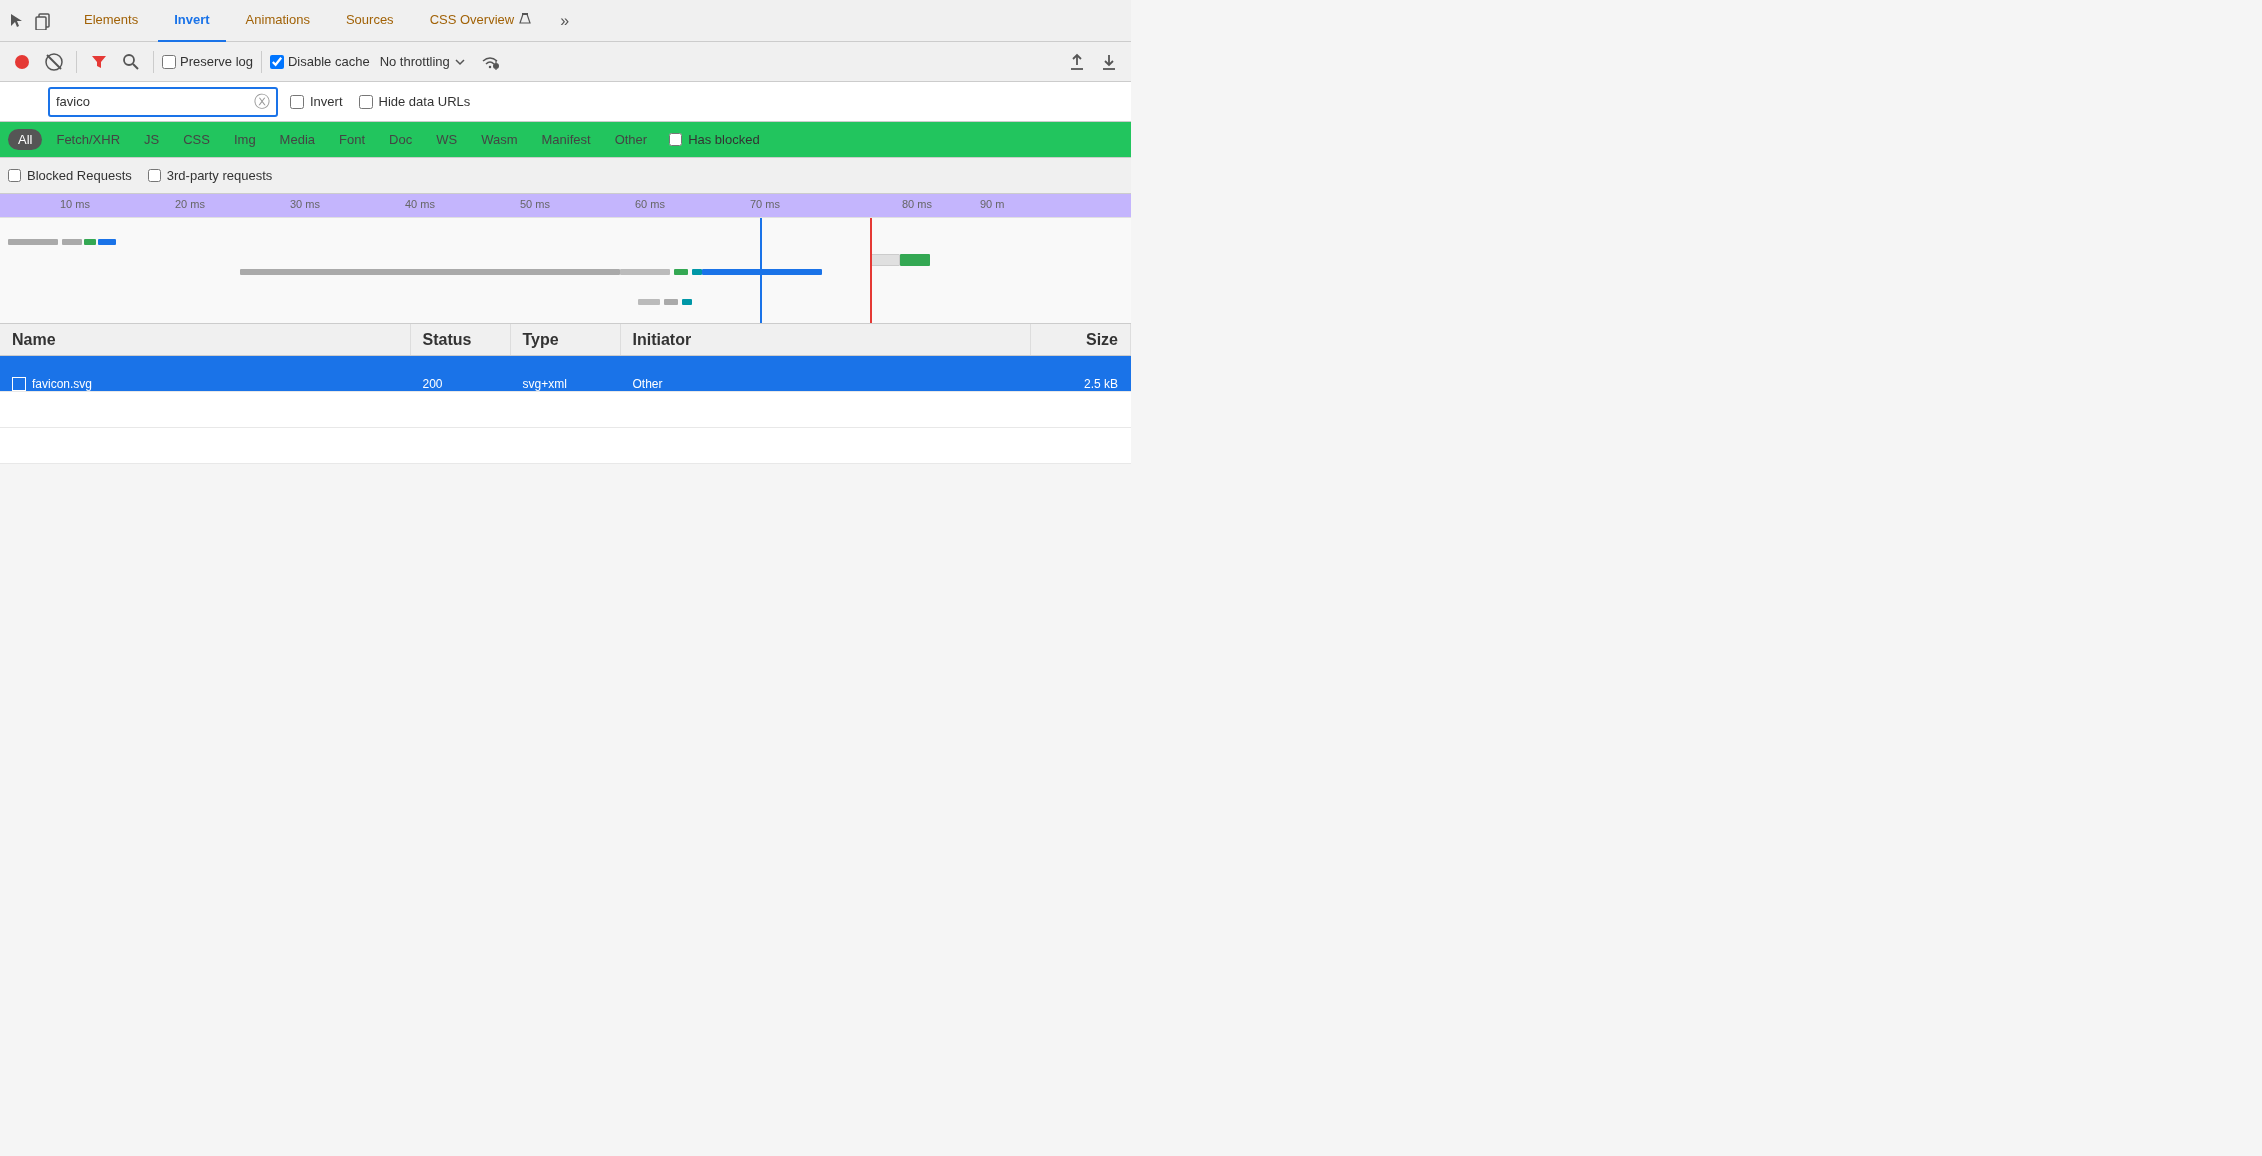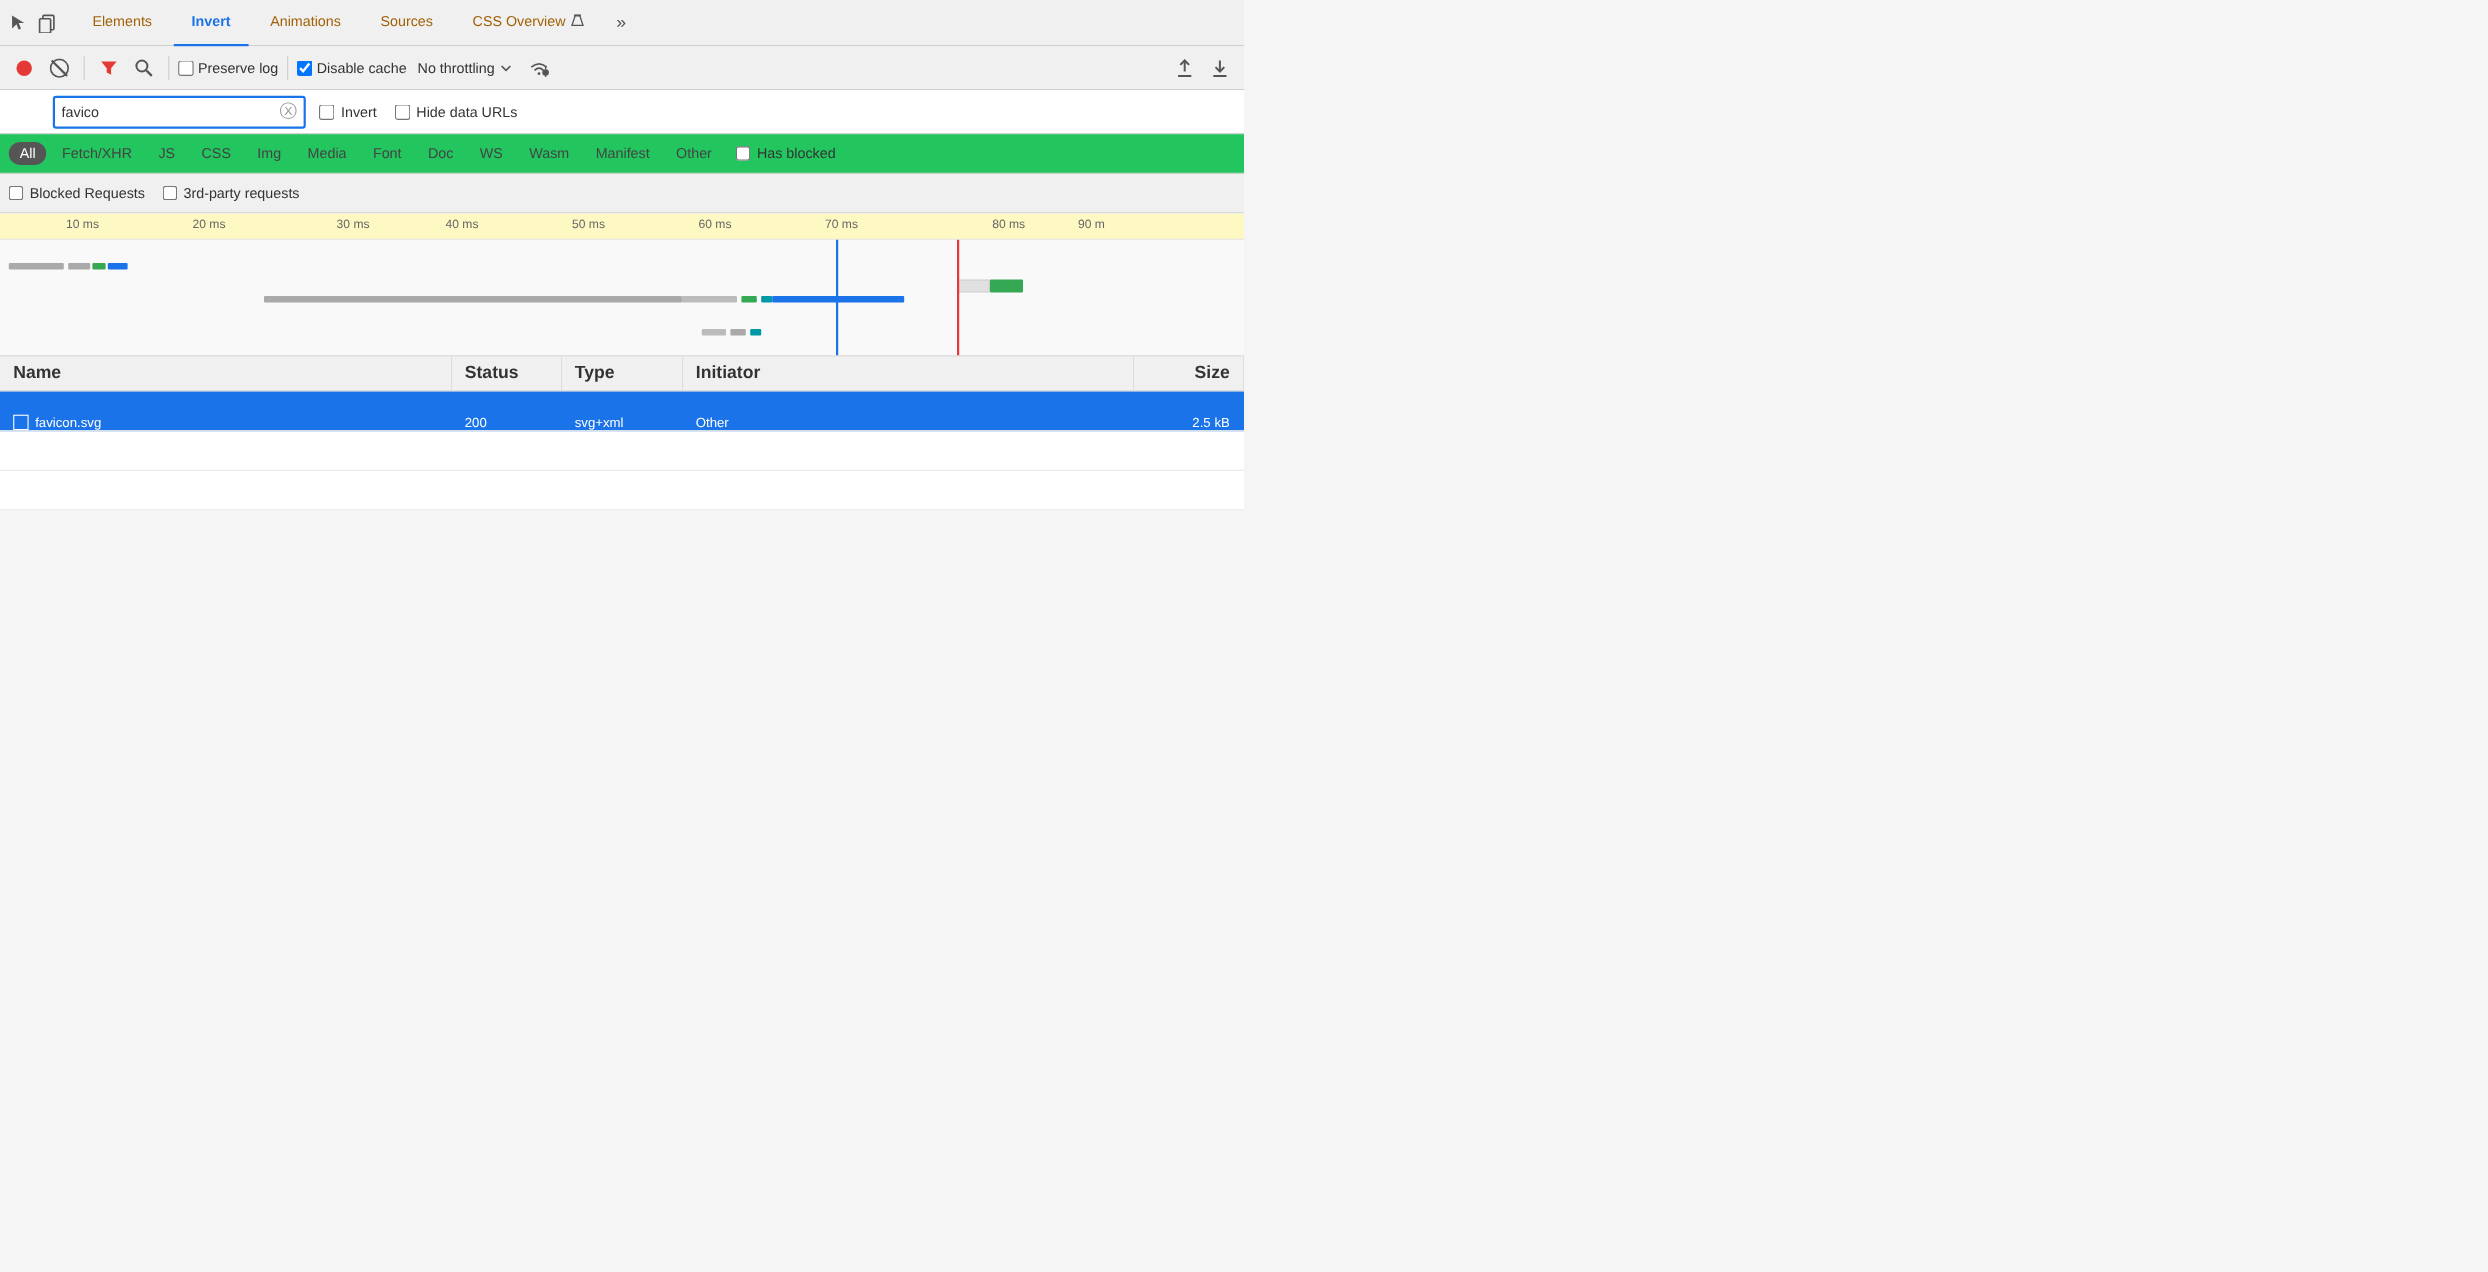--- a/index.html
+++ b/index.html
@@ -219,21 +219,21 @@
       position: relative;
       height: 130px;
       overflow: hidden;
     }
     .timeline-ruler {
       display: flex;
       align-items: flex-start;
       padding-top: 4px;
       height: 24px;
       border-bottom: 1px solid #e0e0e0;
-      background: #fef9c3;
+      background: #c4b5fd;
       position: relative;
     }
     .ruler-mark {
       position: absolute;
       font-size: 11px;
       color: #666;
       top: 4px;
     }
     .timeline-content {
       position: relative;
@@ -491,21 +491,21 @@
     <input type="checkbox" style="">
     <span>3rd-party requests</span>
   </label>
 </div>
 
 <div class="timeline-area">
 
   <div class="timeline-ruler" style="position:relative; padding-left: 10px;">
     <span class="ruler-mark" style="left: 60px;">10 ms</span>
     <span class="ruler-mark" style="left: 175px;">20 ms</span>
-    <span class="ruler-mark" style="left: 306px; text-align: right;">30 ms</span>
+    <span class="ruler-mark" style="left: 290px; text-align: right;">30 ms</span>
     <span class="ruler-mark" style="left: 405px;">40 ms</span>
     <span class="ruler-mark" style="left: 520px;">50 ms</span>
     <span class="ruler-mark" style="left: 635px;">60 ms</span>
     <span class="ruler-mark" style="left: 750px;">70 ms</span>
     <span class="ruler-mark" style="left: 902px;">80 ms</span>
     <span class="ruler-mark" style="left: 980px;">90 m</span>
   </div>
 
   <div class="timeline-content" style="position:relative;">
 

